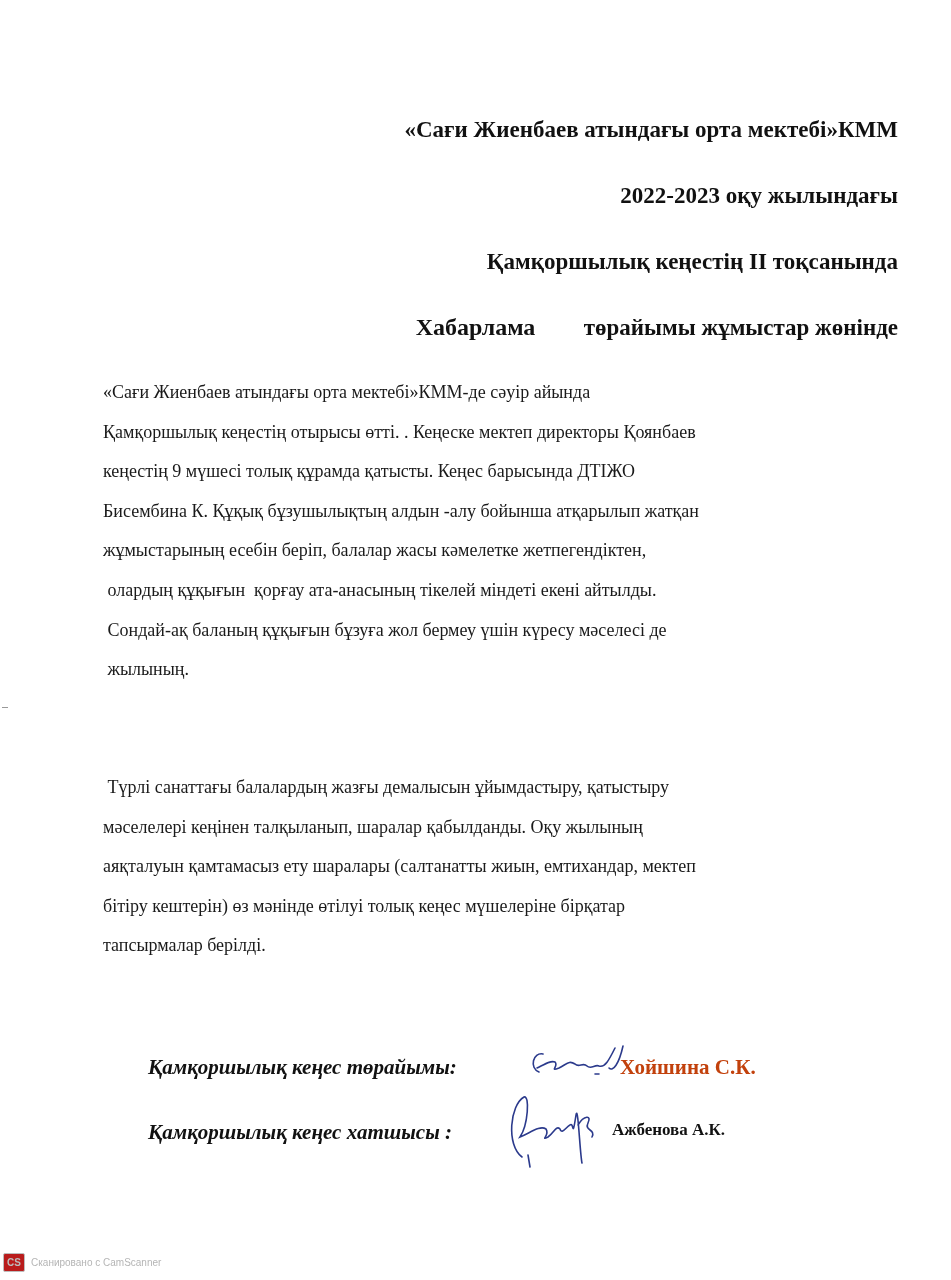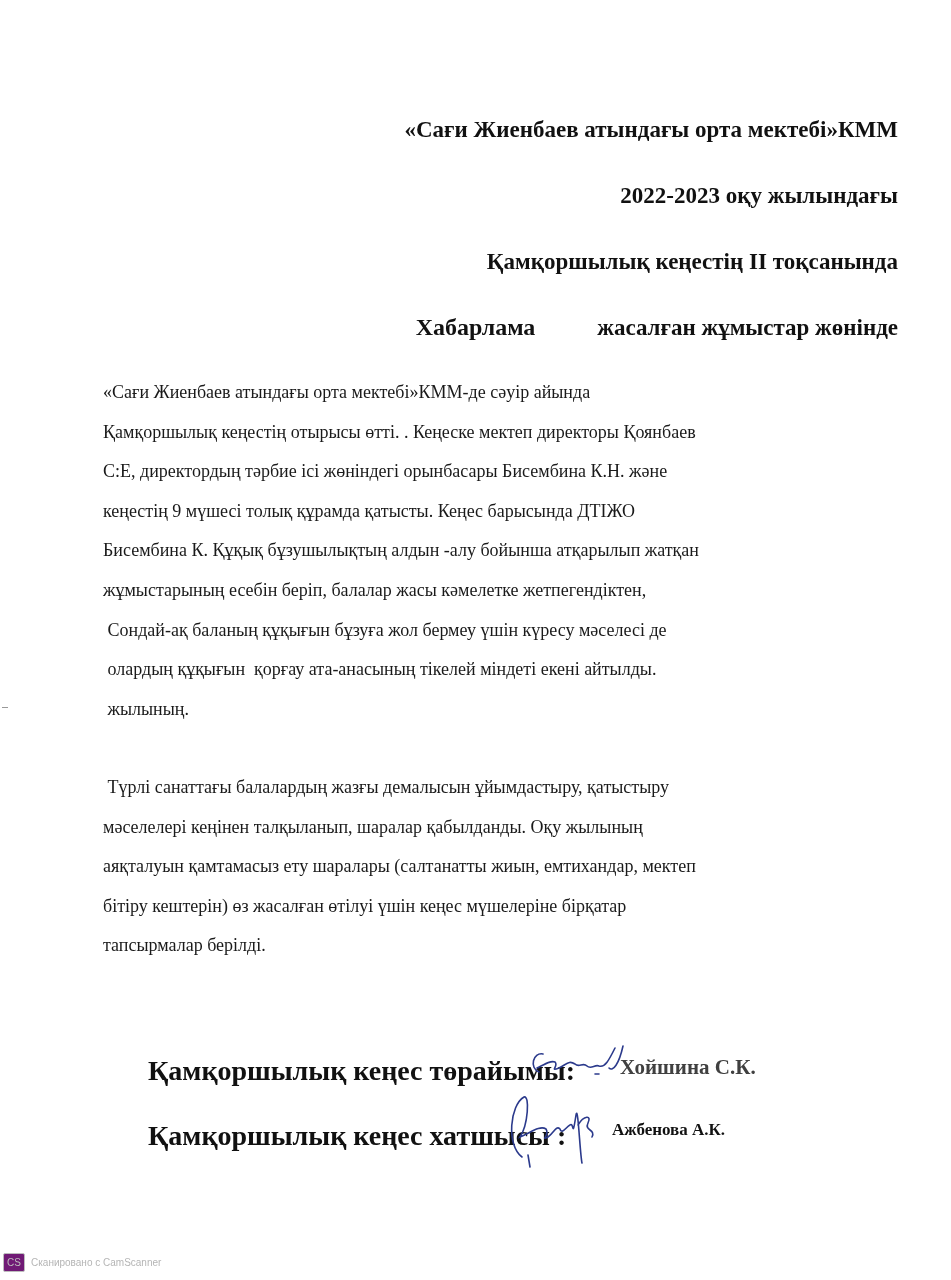--- a/index.html
+++ b/index.html
@@ -7,63 +7,62 @@
   .page { position: absolute; inset: 0; }
   .header { position: absolute; right: 53px; top: 80px; text-align: right;
     font-family: "Liberation Serif", serif; font-weight: bold; font-size: 23px; line-height: 32px; color: #111; }
   .header div { white-space: nowrap; margin-top: 34px; }
   .title { position: absolute; left: 0; width: 951px; top: 314px; text-align: center;
     font-family: "Liberation Serif", serif; font-weight: bold; font-size: 24px; color: #111; }
   .para { position: absolute; font-family: "Liberation Serif", serif; font-size: 18px; line-height: 39.6px; color: #1a1a1a; }
   .para div { white-space: nowrap; }
   .p1 { left: 103px; top: 373px; }
   .p2 { left: 103px; top: 768px; }
-  .sig { position: absolute; font-family: "Liberation Serif", serif; font-weight: bold; font-size: 28px; color: #111; white-space: nowrap; }
+  .sig { position: absolute; font-family: "Liberation Serif", serif; font-weight: bold; font-size: 21px; color: #111; white-space: nowrap; font-style: italic; }
   .sig1 { left: 148px; top: 1055px; }
   .sig2 { left: 148px; top: 1120px; }
-  .name1 { position: absolute; left: 620px; top: 1055px; font-family: "Liberation Serif", serif; font-weight: bold; font-size: 21px; color: #404040; white-space: nowrap; }
+  .name1 { position: absolute; left: 620px; top: 1055px; font-family: "Liberation Serif", serif; font-weight: bold; font-size: 21px; color: #c2410c; white-space: nowrap; }
   .name2 { position: absolute; left: 612px; top: 1120px; font-family: "Liberation Serif", serif; font-weight: bold; font-size: 17px; color: #111; white-space: nowrap; }
   .sigsvg { position: absolute; }
   .footer { position: absolute; left: 3px; top: 1253px; display: flex; align-items: center; gap: 6px;
     font-family: "Liberation Sans", sans-serif; font-size: 10px; color: #b5b5b5; }
-  .cs-logo { width: 20px; height: 17px; border: 1px solid #bdbdbd; border-radius: 2px; font-size: 10px; font-weight: normal;
-    color: #bdbdbd; display: flex; align-items: center; justify-content: center; background: #701a75; }
+  .cs-logo { width: 20px; height: 17px; border: 1px solid #bdbdbd; border-radius: 2px; font-size: 10px; font-weight: bold;
+    color: #bdbdbd; display: flex; align-items: center; justify-content: center; background: #b91c1c; }
   .margin-tick { position: absolute; left: 2px; top: 707px; width: 6px; height: 1px; background: #999; }
 </style>
 </head>
 <body>
 
 <div class="page">
 
   <div class="header">
     <div>«Сағи Жиенбаев атындағы  орта мектебі»КММ</div>
     <div>2022-2023 оқу жылындағы</div>
     <div>Қамқоршылық кеңестің ІІ тоқсанында</div>
-    <div>жасалған жұмыстар жөнінде</div>
+    <div>төрайымы жұмыстар жөнінде</div>
   </div>
 
   <div class="title">Хабарлама</div>
 
   <div class="para p1">
     <div>«Сағи Жиенбаев атындағы  орта мектебі»КММ-де  сәуір айында</div>
     <div>Қамқоршылық кеңестің отырысы өтті. . Кеңеске мектеп директоры Қоянбаев</div>
-    <div>С:Е, директордың тәрбие ісі жөніндегі орынбасары Бисембина К.Н. және</div>
     <div>кеңестің 9 мүшесі толық құрамда қатысты. Кеңес барысында ДТІЖО</div>
     <div>Бисембина К. Құқық бұзушылықтың алдын -алу бойынша атқарылып жатқан</div>
     <div>жұмыстарының есебін беріп, балалар жасы кәмелетке жетпегендіктен,</div>
+    <div style="white-space:pre"> олардың құқығын  қорғау ата-анасының тікелей міндеті екені айтылды.</div>
     <div style="white-space:pre"> Сондай-ақ баланың құқығын бұзуға жол бермеу үшін күресу мәселесі де</div>
-    <div style="white-space:pre"> олардың құқығын  қорғау ата-анасының тікелей міндеті екені айтылды.</div>
     <div style="white-space:pre"> жылының.</div>
   </div>
 
   <div class="para p2">
     <div style="white-space:pre"> Түрлі санаттағы балалардың жазғы демалысын ұйымдастыру, қатыстыру</div>
     <div>мәселелері кеңінен талқыланып, шаралар қабылданды.  Оқу жылының</div>
     <div>аяқталуын қамтамасыз ету шаралары (салтанатты жиын, емтихандар, мектеп</div>
-    <div>бітіру кештерін) өз жасалған өтілуі  үшін кеңес мүшелеріне бірқатар</div>
+    <div>бітіру кештерін) өз мәнінде өтілуі  толық кеңес мүшелеріне бірқатар</div>
     <div>тапсырмалар берілді.</div>
   </div>
 
   <div class="sig sig1">Қамқоршылық  кеңес  төрайымы:</div>
   <svg class="sigsvg" style="left:525px;top:1038px" width="110" height="50" viewBox="0 0 110 50">
     <path d="M14 34 C4 30 8 14 18 16 M12 30 C20 26 26 22 30 24 C34 28 24 34 34 30 C42 26 44 22 50 26 C54 30 58 24 62 28 C66 32 70 26 74 28 C80 30 84 22 90 10 M84 30 C88 34 94 26 98 8 M70 36 L74 36" fill="none" stroke="#2b3a8c" stroke-width="1.6" stroke-linecap="round"></path>
   </svg>
   <div class="name1">Хойшина С.К.</div>
 
   <div class="sig sig2">Қамқоршылық  кеңес хатшысы :</div>

